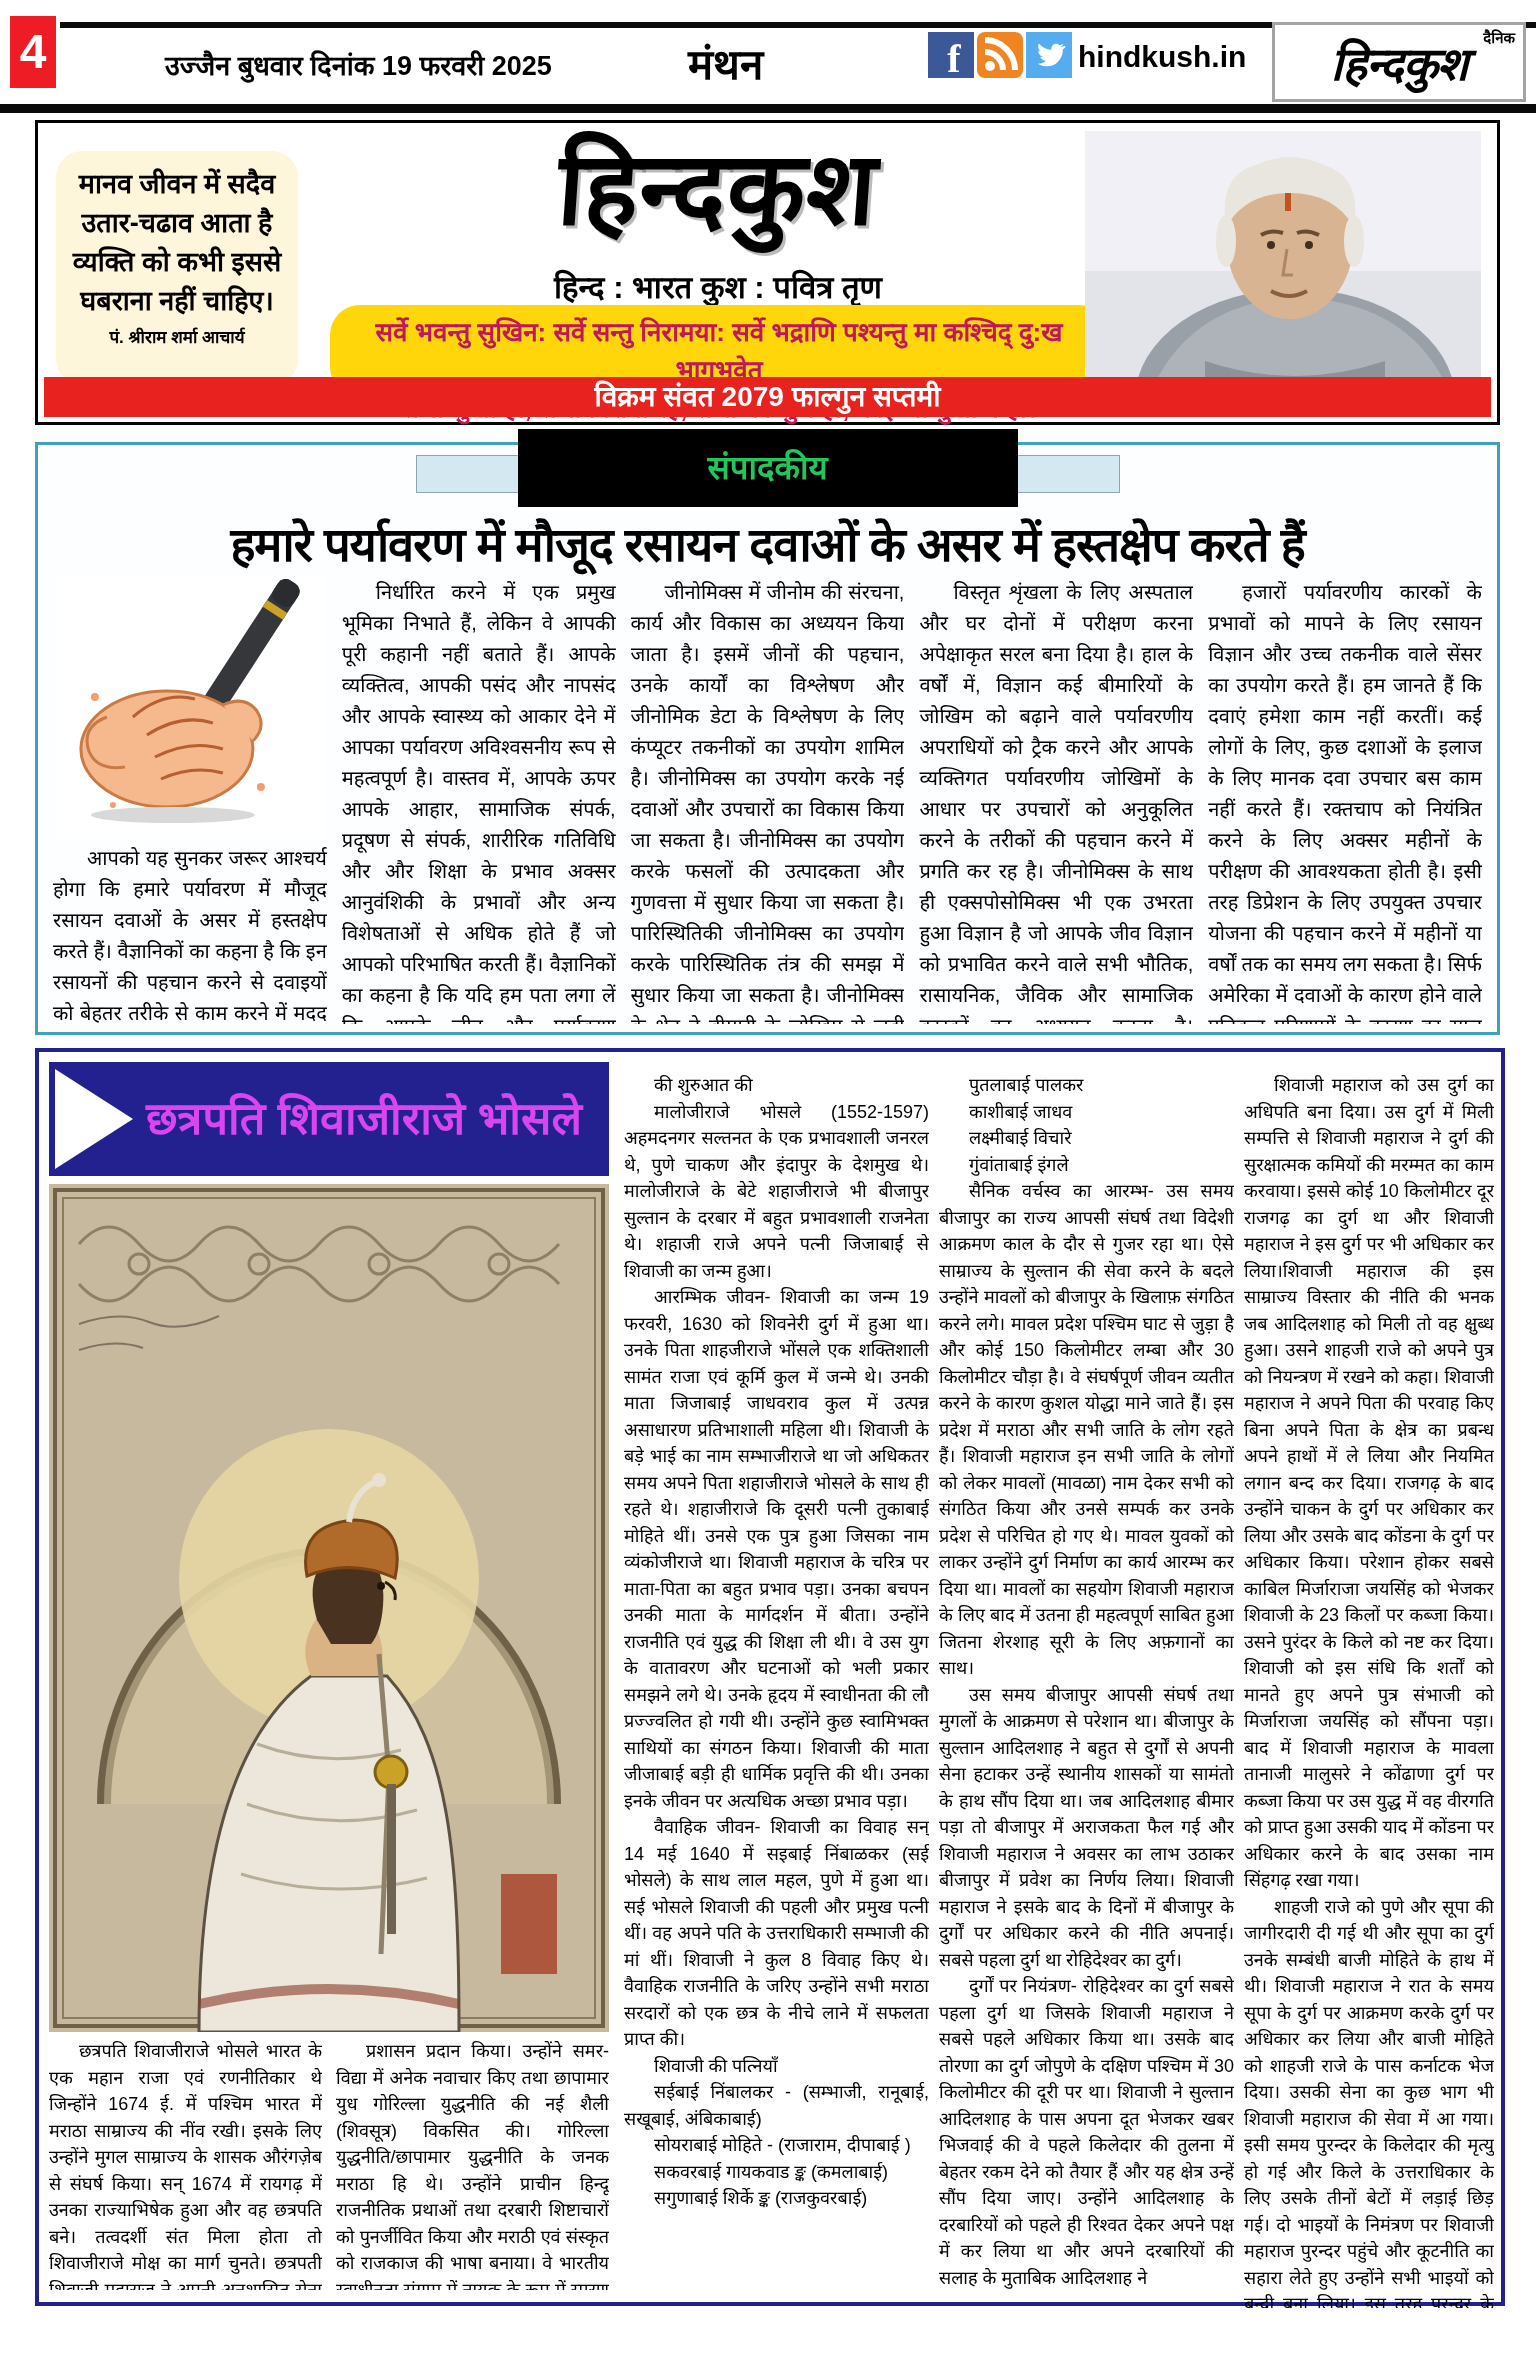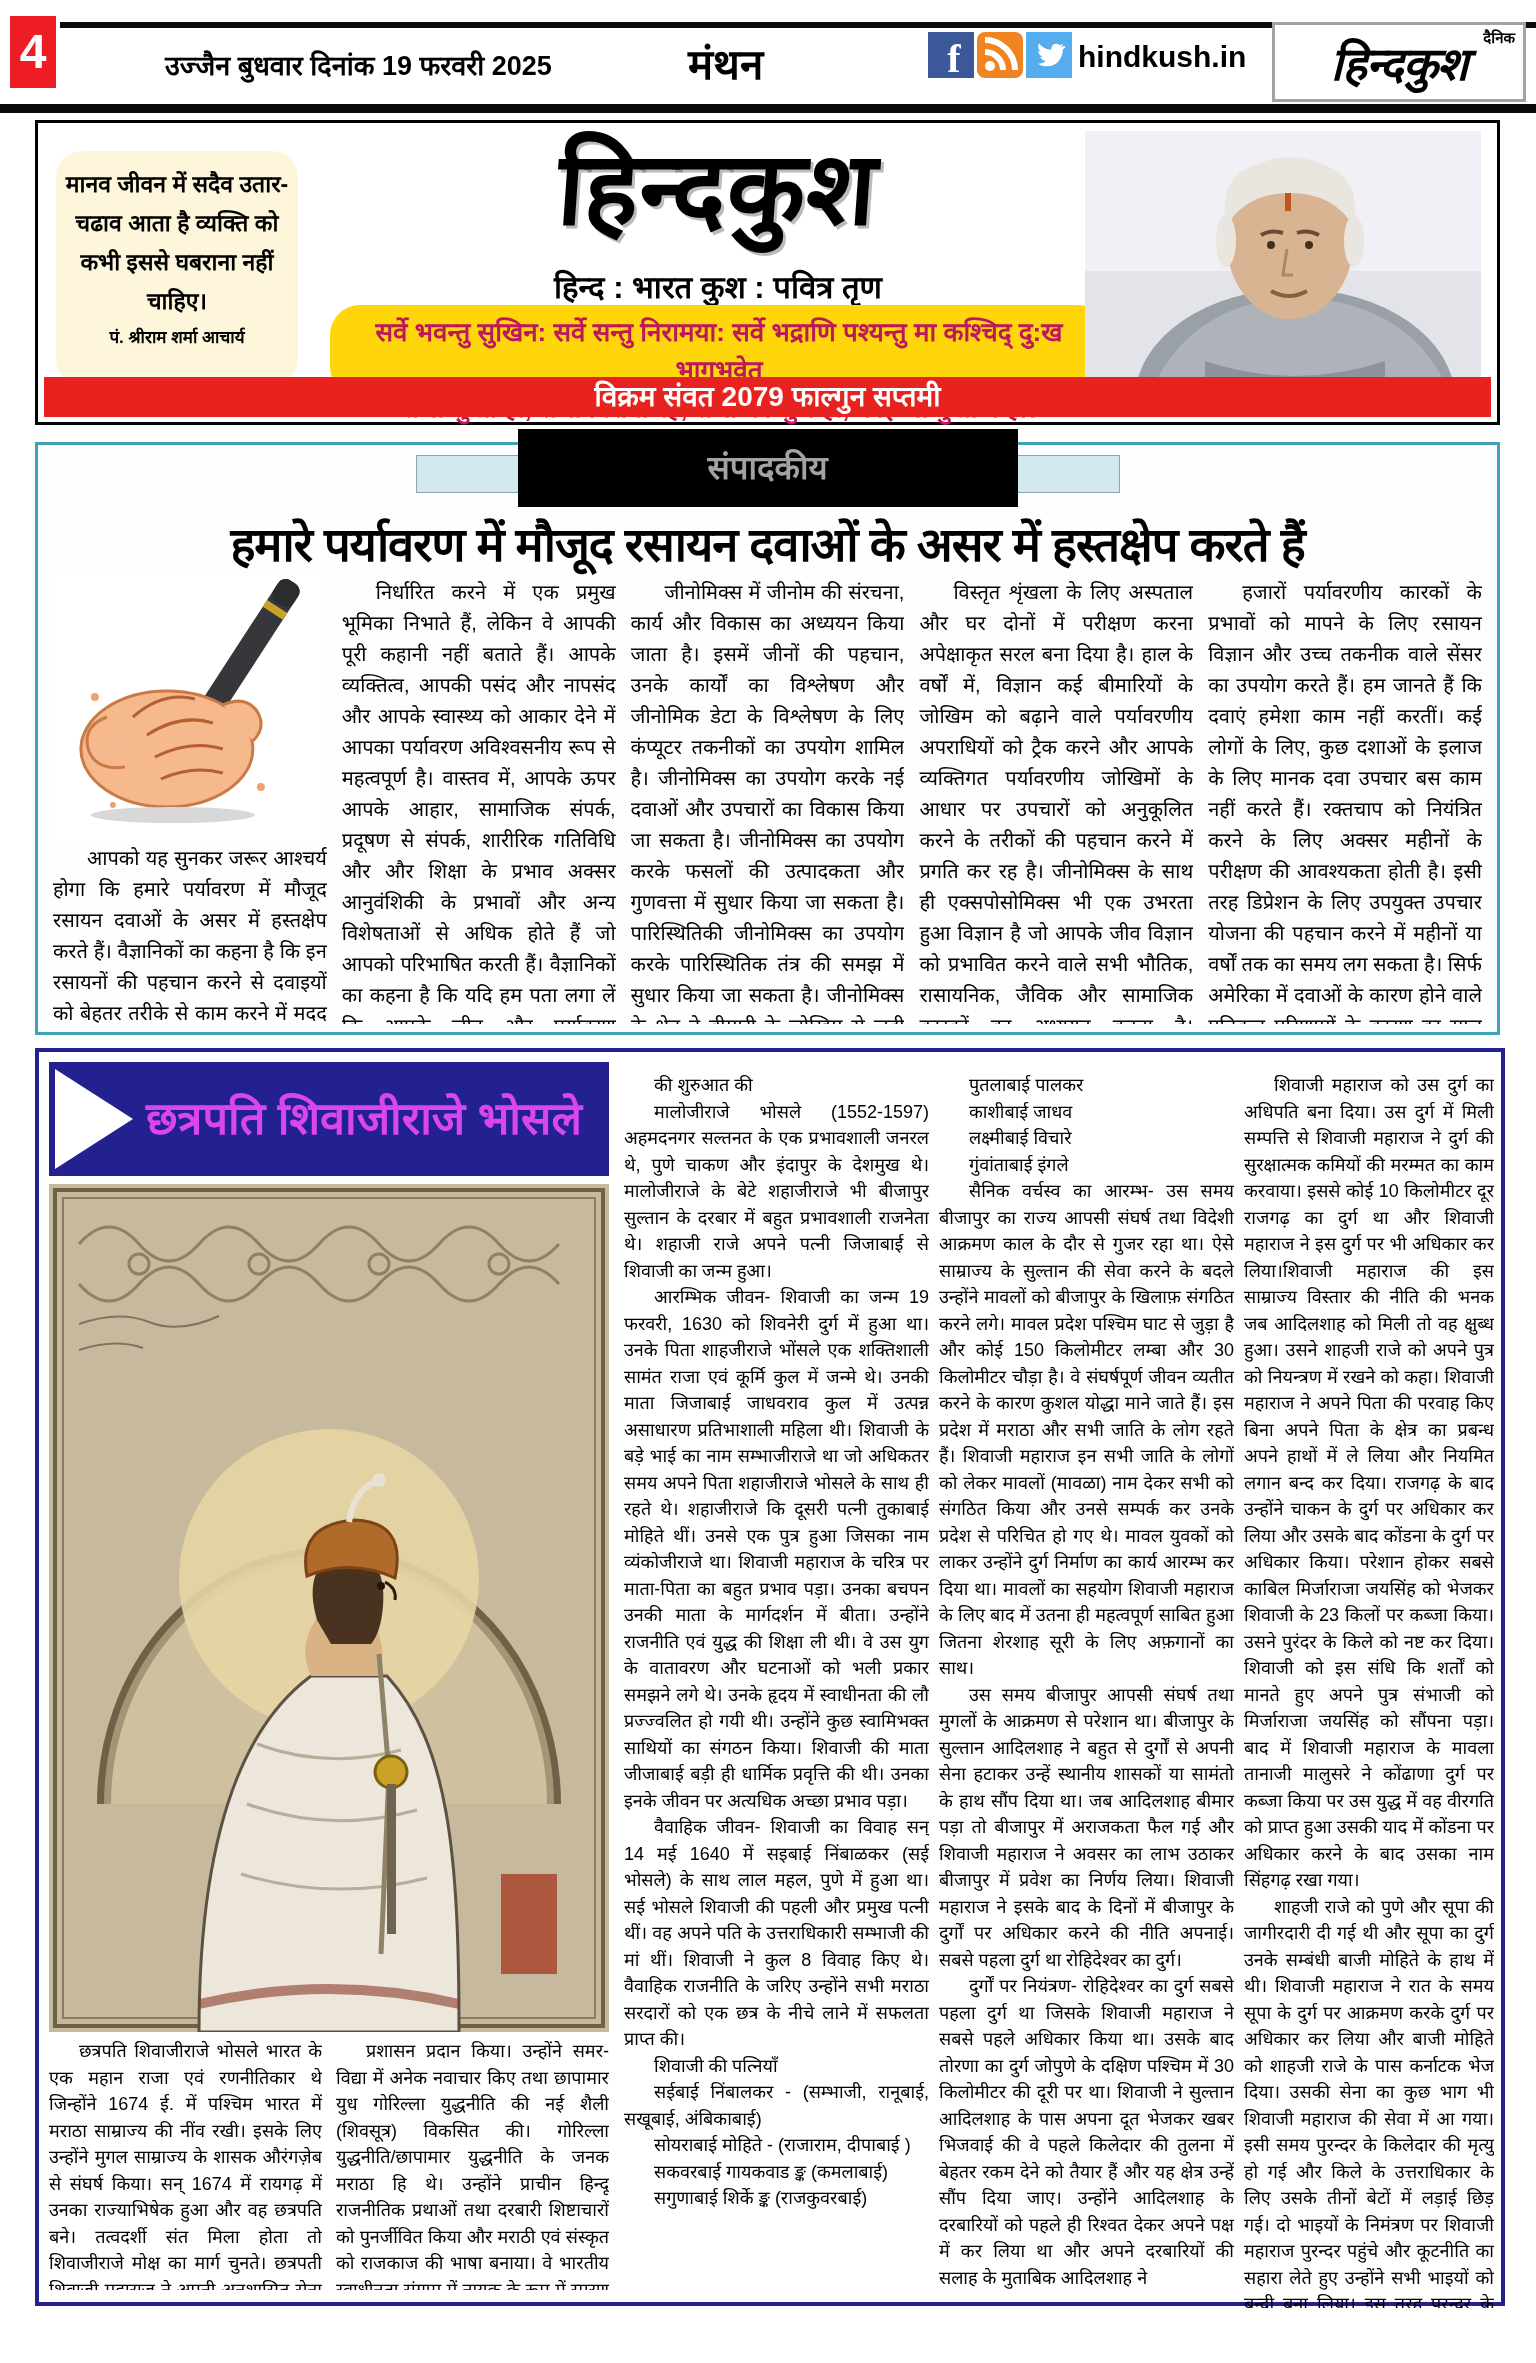--- a/index.html
+++ b/index.html
@@ -18,37 +18,37 @@
              background:#fff;}
   .nameplate .np-logo{display:block;text-align:center;font-size:46px;font-weight:900;font-style:italic;
              line-height:78px;letter-spacing:-1px;}
   .nameplate .np-daily{position:absolute;top:2px;right:8px;font-size:15px;font-weight:700;font-style:normal;}
   .thick-rule{position:absolute;left:0;top:104px;width:100%;height:9px;background:#0a0a0a;}
   
   .masthead{position:absolute;left:35px;top:120px;width:1465px;height:305px;border:3px solid #000;
             box-sizing:border-box;background:#fff;}
   .quote-box{position:absolute;left:18px;top:28px;width:242px;height:234px;background:#fdf6da;
              border-radius:26px;text-align:center;padding:14px 8px;box-sizing:border-box;}
-  .quote-text{font-size:23px;font-weight:700;line-height:39px;margin:0;}
+  .quote-text{font-size:27px;font-weight:700;line-height:39px;margin:0;}
   .quote-author{font-size:17px;font-weight:700;margin:4px 0 0 0;}
   .logo-big{position:absolute;left:300px;top:-8px;width:760px;text-align:center;font-size:102px;
             font-weight:900;letter-spacing:1px;transform:skewX(-4deg);
             text-shadow:3px 3px 0 rgba(60,60,60,.35);}
   .logo-sub{position:absolute;left:300px;top:142px;width:760px;text-align:center;font-size:31px;font-weight:700;}
   .shloka{position:absolute;left:292px;top:182px;width:778px;height:92px;background:#ffd60a;
           border-radius:30px;text-align:center;padding-top:8px;box-sizing:border-box;}
   .shloka div{font-size:26px;font-weight:700;line-height:38px;color:#be185d;}
   .portrait{position:absolute;right:16px;top:8px;width:396px;height:252px;}
   .red-banner{position:absolute;left:6px;right:6px;bottom:5px;height:40px;background:#e8231f;
               color:#ffffff;font-size:28px;font-weight:700;text-align:center;line-height:40px;}
   
   .editorial{position:absolute;left:35px;top:442px;width:1465px;height:593px;border:3px solid #3fa3b5;
              box-sizing:border-box;background:#fdfeff;}
   .kicker{position:absolute;left:50%;transform:translateX(-50%);top:-16px;width:500px;height:78px;
-          background:#000;color:#a3a3a3;font-size:33px;font-weight:700;text-align:center;line-height:78px;}
+          background:#000;color:#22c55e;font-size:33px;font-weight:700;text-align:center;line-height:78px;}
   .kbar{position:absolute;top:10px;width:102px;height:36px;background:#d4e8f2;border:1px solid #8fa6b0;}
   .kbar.left{left:calc(50% - 352px);} .kbar.right{right:calc(50% - 352px);}
   .headline{position:absolute;left:0;right:0;top:66px;margin:0;text-align:center;font-size:47px;
             font-weight:900;letter-spacing:-1px;}
   .ed-cols{position:absolute;left:15px;right:15px;top:132px;bottom:8px;display:flex;gap:15px;}
   .ed-col{flex:1;overflow:hidden;}
   .ed-col p{font-size:20px;line-height:31px;text-align:justify;text-indent:34px;margin:0;}
   .hand-art{width:100%;height:262px;margin-bottom:2px;}
   
   .article{position:absolute;left:35px;top:1048px;width:1470px;height:1258px;border:4px solid #23208f;

